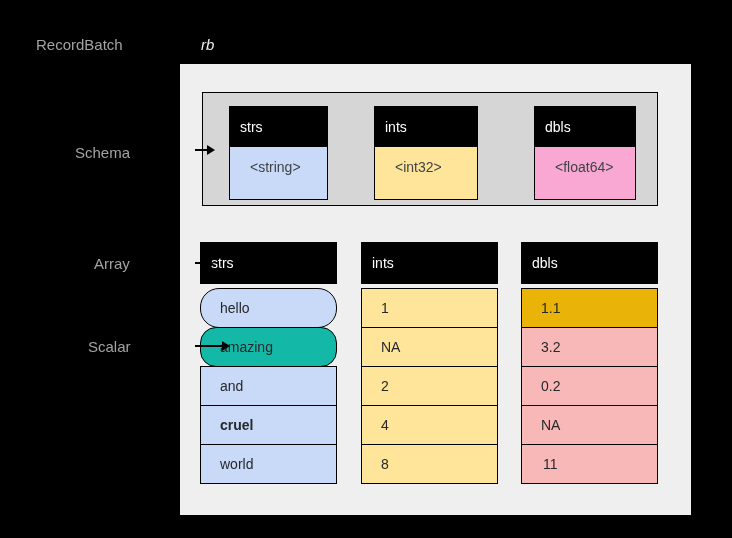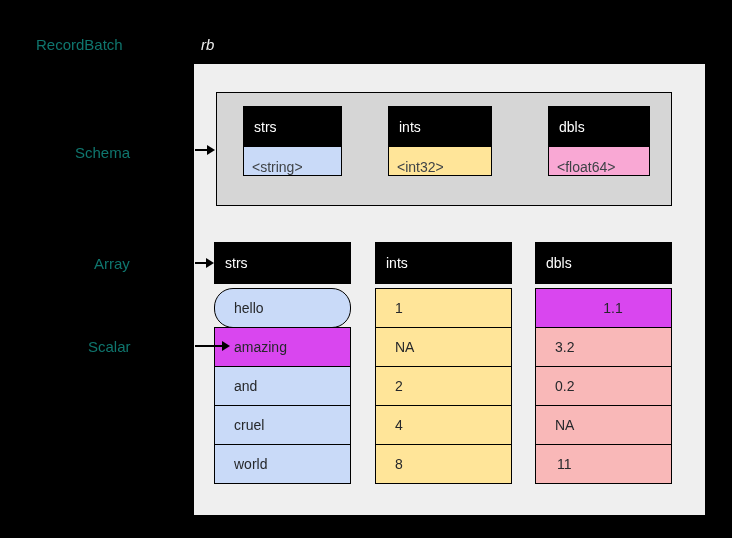--- a/index.html
+++ b/index.html
@@ -7,21 +7,21 @@
   body {
     position: relative;
     background: #000000;
     font-family: "Liberation Sans", sans-serif;
     overflow: hidden;
   }
 
   
   .side-label {
     position: absolute;
-    color: #0f766e;
+    color: #a3a3a3;
     font-size: 15px;
     line-height: 17px;
     white-space: nowrap;
   }
   #lbl-recordbatch { left: 36px;  top: 36px; }
   #lbl-schema      { left: 75px;  top: 144px; }
   #lbl-array       { left: 94px;  top: 255px; }
   #lbl-scalar      { left: 88px;  top: 338px; }
 
   .instance-label {
@@ -29,21 +29,21 @@
     left: 201px; top: 36px;
     color: #eeeeee;
     font-size: 15px;
     line-height: 17px;
     font-style: italic;
   }
 
   
   .rb-panel {
     position: absolute;
-    left: 194px; top: 64px;
+    left: 180px; top: 64px;
     width: 511px; height: 451px;
     background: #efefef;
   }
   .schema-panel {
     position: absolute;
     left: 22px; top: 28px;
     width: 456px; height: 114px;
     background: #d6d6d6;
     border: 1px solid #000000;
   }
@@ -59,25 +59,25 @@
   .field-dbls { left: 331px; width: 102px; }
   .field-header {
     height: 40px;
     background: #000000;
     color: #ffffff;
     font-size: 14px;
     line-height: 40px;
     padding-left: 10px;
   }
   .field-body {
-    height: 28px;
+    height: 52px;
     color: #3f4347;
     font-size: 14px;
     line-height: 40px;
-    padding-left: 8px;
+    padding-left: 20px;
   }
 
   
   .array-col { position: absolute; top: 178px; width: 137px; }
   .col-strs { left: 20px; }
   .col-ints { left: 181px; }
   .col-dbls { left: 341px; }
   .array-header {
     width: 137px; height: 42px;
     background: #000000;
@@ -143,42 +143,42 @@
     <div class="field field-dbls">
       <div class="field-header">dbls</div>
       <div class="field-body" style="background-color: #f9a8d4;">&lt;float64&gt;</div>
     </div>
   </div>
 
   <div class="array-col col-strs">
     <div class="array-header">strs</div>
     <div class="cells">
       <div class="cell" style="background-color: rgb(201, 218, 248); border-radius: 19px;">hello</div>
-      <div class="cell" style="background-color: #d946ef;">amazing</div>
+      <div class="cell" style="background-color: #14b8a6; border-radius: 16px;">amazing</div>
       <div class="cell" style="background-color: rgb(201, 218, 248);">and</div>
-      <div class="cell" style="background-color: rgb(201, 218, 248);">cruel</div>
+      <div class="cell" style="background-color: rgb(201, 218, 248); font-weight: bold;">cruel</div>
       <div class="cell" style="background-color: rgb(201, 218, 248);">world</div>
     </div>
   </div>
 
   <div class="array-col col-ints">
     <div class="array-header">ints</div>
     <div class="cells">
       <div class="cell" style="background-color: rgb(255, 229, 153);">1</div>
       <div class="cell" style="background-color: rgb(255, 229, 153);">NA</div>
       <div class="cell" style="background-color: rgb(255, 229, 153);">2</div>
       <div class="cell" style="background-color: rgb(255, 229, 153);">4</div>
       <div class="cell" style="background-color: rgb(255, 229, 153);">8</div>
     </div>
   </div>
 
   <div class="array-col col-dbls">
     <div class="array-header">dbls</div>
     <div class="cells">
-      <div class="cell" style="background-color: #d946ef; text-align: center;">1.1</div>
+      <div class="cell" style="background-color: #eab308;">1.1</div>
       <div class="cell" style="background-color: rgb(249, 184, 184);">3.2</div>
       <div class="cell" style="background-color: rgb(249, 184, 184);">0.2</div>
       <div class="cell" style="background-color: rgb(249, 184, 184);">NA</div>
       <div class="cell" style="background-color: rgb(249, 184, 184); padding-left: 21px;">11</div>
     </div>
   </div>
 </div>
 
 <div id="arrow-schema" class="arrow">
   <div class="stem"></div>

